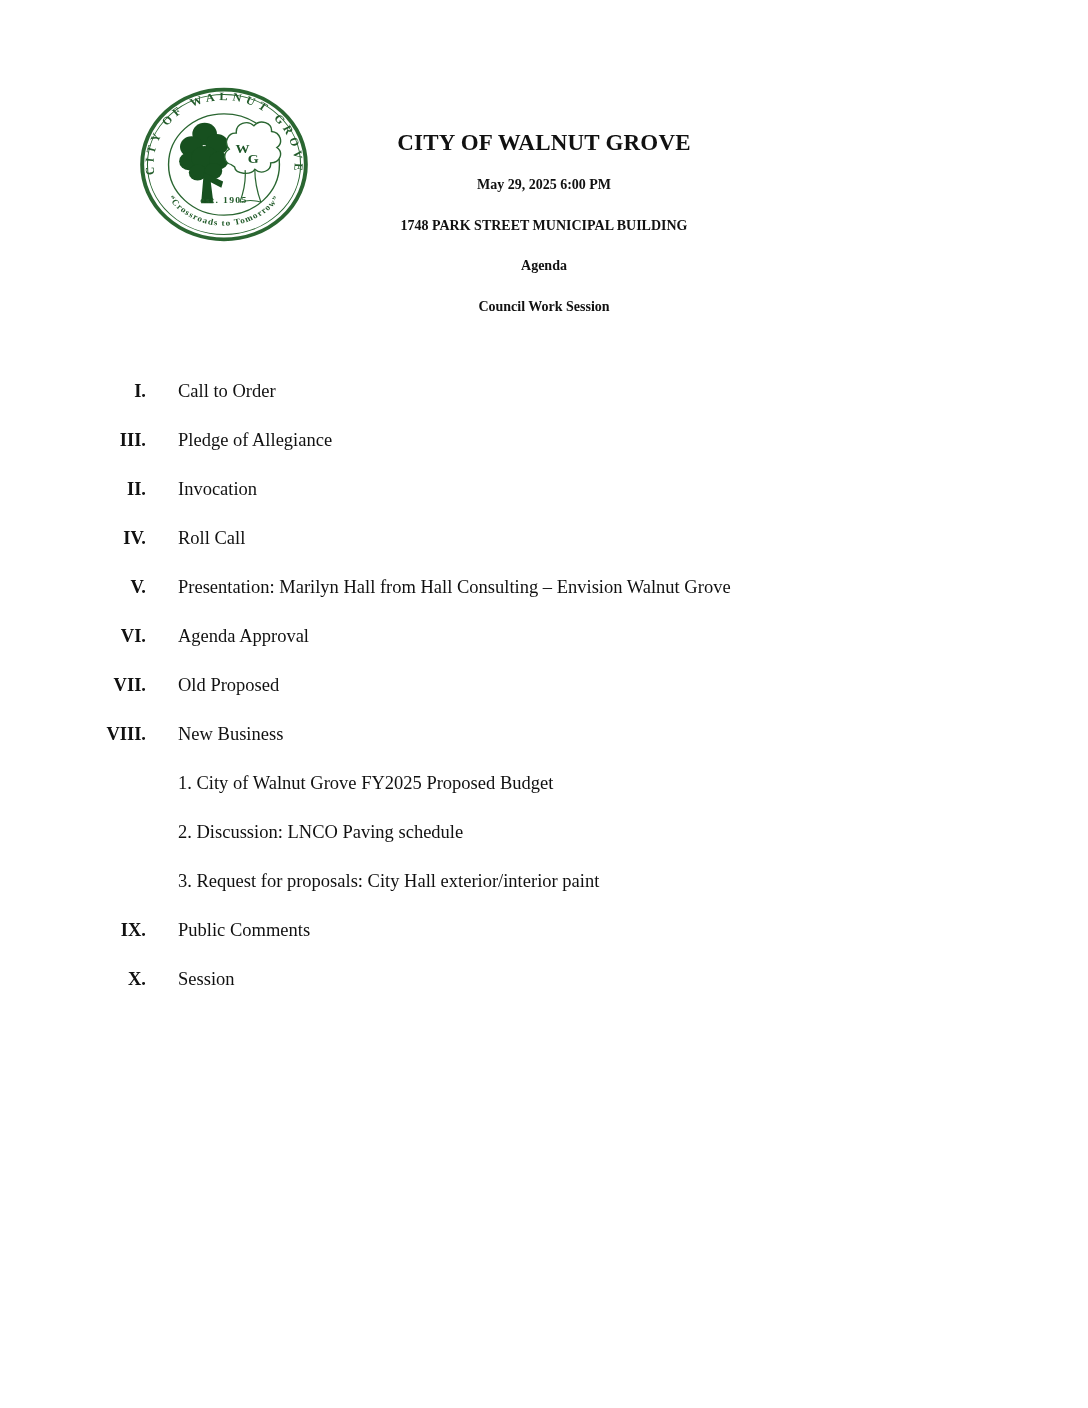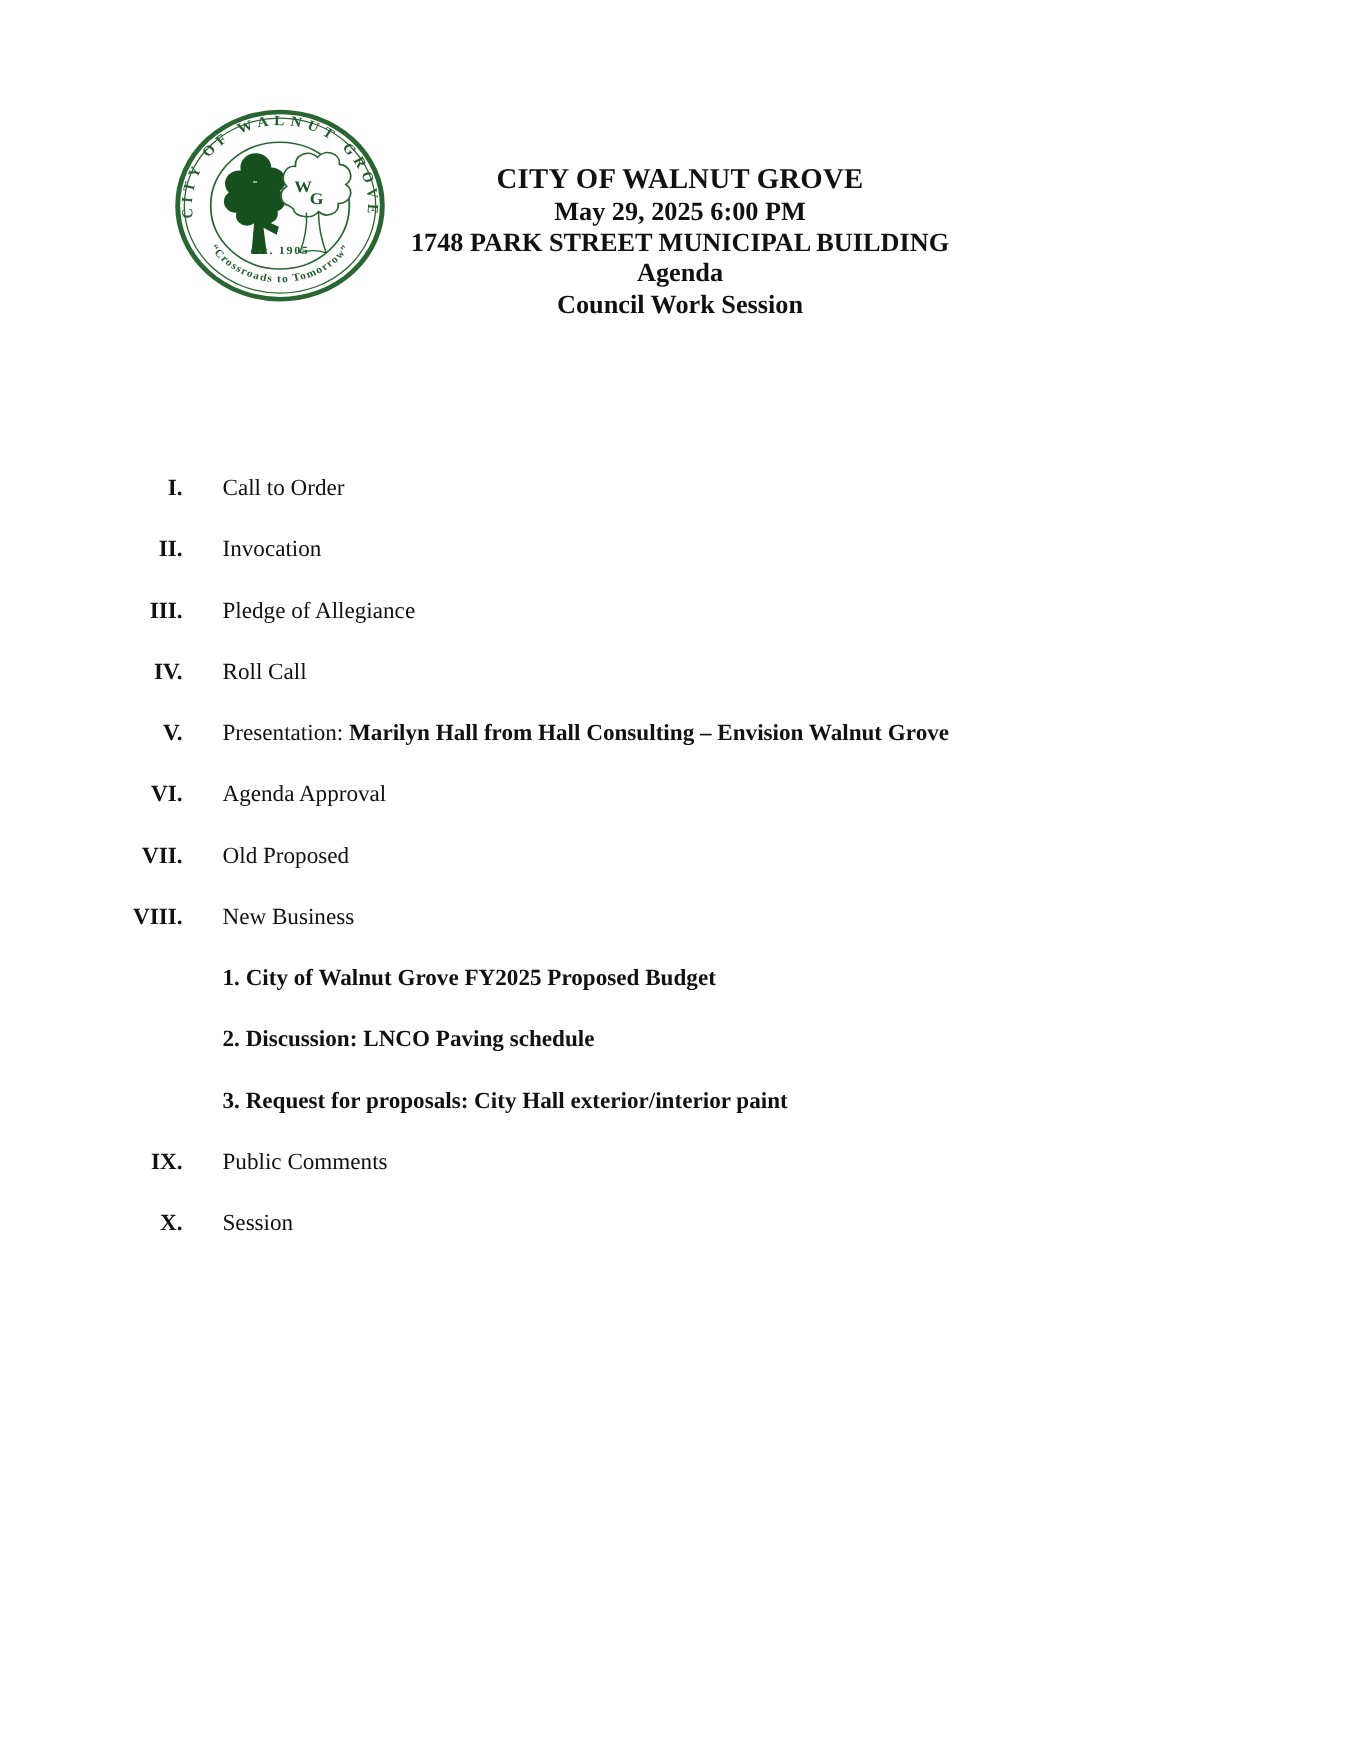--- a/index.html
+++ b/index.html
@@ -17,37 +17,37 @@
   }
   .header{
     position:absolute;left:0;top:129px;width:1088px;
     text-align:center;
   }
   .h-title{
     font-size:23px;font-weight:bold;line-height:28px;
     letter-spacing:.2px;
   }
   .h-line{
-    font-size:21px;font-weight:bold;line-height:24.5px;
+    font-size:14px;font-weight:bold;line-height:24.5px;margin-top:16px;
   }
   .agenda{
     position:absolute;left:0;top:380px;width:1088px;
   }
   .row{
     height:49px;
     display:flex;align-items:flex-start;
     font-size:18.5px;line-height:22px;
   }
   .num{
     width:146px;text-align:right;font-weight:bold;
     flex:0 0 146px;
   }
   .txt{margin-left:32px;}
   .lbl{font-weight:normal;}
-  .dtl{font-weight:bold;text-align:center;}
+  .dtl{font-weight:normal;text-align:center;}
 </style>
 </head>
 <body>
 
 <div class="page">
 
   <svg class="logo" viewBox="0 0 200 200" preserveAspectRatio="none">
     <defs>
       <path id="topArc" d="M 27.5 133.8 A 80 80 0 1 1 172.5 133.8" fill="none"></path>
       <path id="botArc" d="M 37.7 143.6 A 76 76 0 0 0 162.3 143.6" fill="none"></path>
@@ -107,27 +107,27 @@
   </div>
 
   <div class="agenda">
 
     <div class="row">
       <span class="num">I.</span>
       <span class="txt"><span class="lbl">Call to Order</span><span class="dtl"></span></span>
     </div>
 
     <div class="row">
-      <span class="num">II.</span>
-      <span class="txt"><span class="lbl">Invocation</span><span class="dtl"></span></span>
+      <span class="num">III.</span>
+      <span class="txt"><span class="lbl">Pledge of Allegiance</span><span class="dtl"></span></span>
     </div>
 
     <div class="row">
-      <span class="num">III.</span>
-      <span class="txt"><span class="lbl">Pledge of Allegiance</span><span class="dtl"></span></span>
+      <span class="num">II.</span>
+      <span class="txt"><span class="lbl">Invocation</span><span class="dtl"></span></span>
     </div>
 
     <div class="row">
       <span class="num">IV.</span>
       <span class="txt"><span class="lbl">Roll Call</span><span class="dtl"></span></span>
     </div>
 
     <div class="row">
       <span class="num">V.</span>
       <span class="txt"><span class="lbl">Presentation:</span><span class="dtl"> Marilyn Hall from Hall Consulting – Envision Walnut Grove</span></span>

